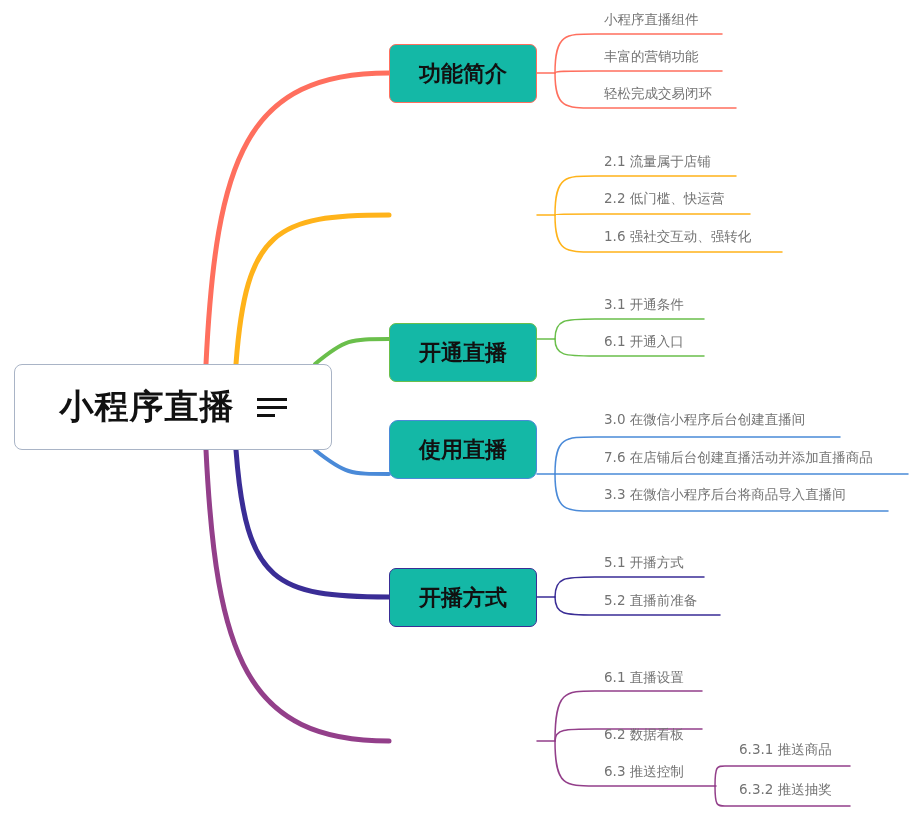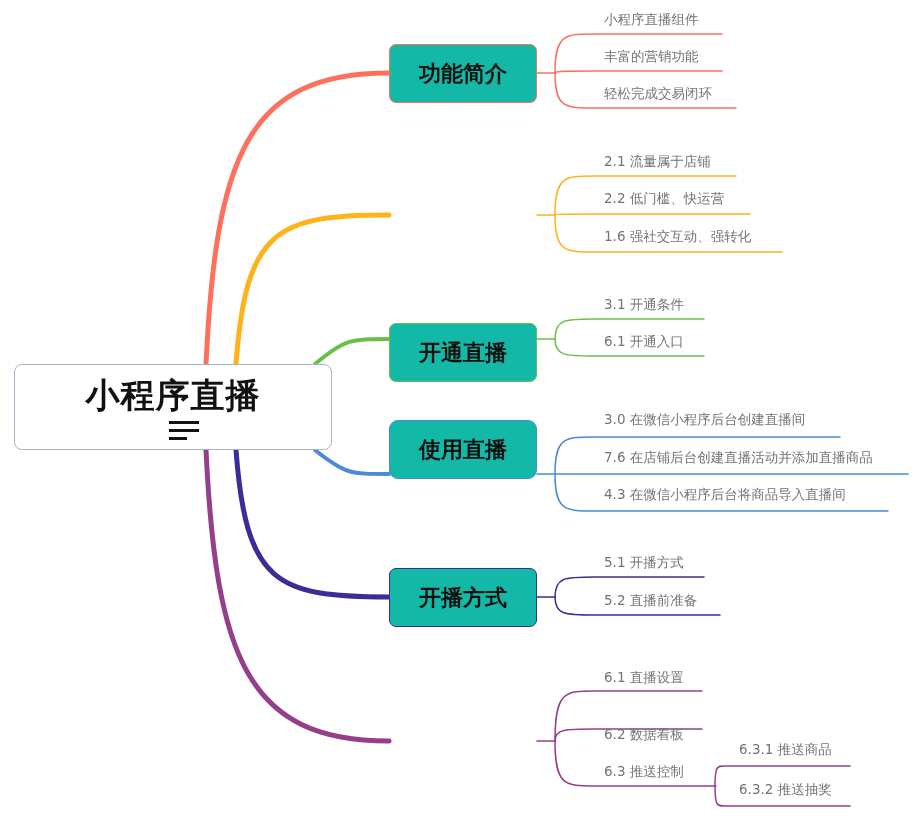--- a/index.html
+++ b/index.html
@@ -2,21 +2,21 @@
 <html><head>
 <meta charset="utf-8">
 <style>
   html, body { margin: 0; padding: 0; background: #ffffff; }
   body { width: 924px; height: 819px; position: relative; overflow: hidden;
          font-family: "DejaVu Sans", "Liberation Sans", sans-serif; color: #111; }
   #canvas { position: absolute; left: 0; top: 0; width: 924px; height: 819px; }
   svg.links { position: absolute; left: 0; top: 0; }
   .root { position: absolute; left: 14px; top: 364px; width: 318px; height: 86px;
           border: 1.5px solid #a9b4c6; border-radius: 8px; background: #fff;
-          box-sizing: border-box; display: flex; align-items: center; justify-content: center; flex-direction: column; }
+          box-sizing: border-box; display: flex; align-items: center; justify-content: center; }
   .root-label { font-size: 34px; font-weight: bold; letter-spacing: 1px; }
   .notes-icon { display: inline-block; width: 30px; height: 22px; margin-left: 22px; position: relative; }
   .notes-icon i { position: absolute; left: 0; height: 3px; background: #111; }
   .branch { position: absolute; left: 389px; width: 148px; height: 59px; border: 1.5px solid;
             border-radius: 7px; background: #14b8a6; box-sizing: border-box;
             display: flex; align-items: center; justify-content: center; }
   .branch-label { font-size: 22px; font-weight: bold; }
   .leaf { position: absolute; font-size: 13.5px; white-space: nowrap; color: #737373; }
 </style>
 </head>
@@ -84,21 +84,21 @@
 
   <span class="leaf" style="left:604px;top:153px">2.1 流量属于店铺</span>
   <span class="leaf" style="left:604px;top:190px">2.2 低门槛、快运营</span>
   <span class="leaf" style="left:604px;top:228px">1.6 强社交互动、强转化</span>
 
   <span class="leaf" style="left:604px;top:296px">3.1 开通条件</span>
   <span class="leaf" style="left:604px;top:333px">6.1 开通入口</span>
 
   <span class="leaf" style="left:604px;top:411px">3.0 在微信小程序后台创建直播间</span>
   <span class="leaf" style="left:604px;top:449px">7.6 在店铺后台创建直播活动并添加直播商品</span>
-  <span class="leaf" style="left:604px;top:486px">4.3 在微信小程序后台将商品导入直播间</span>
+  <span class="leaf" style="left:604px;top:486px">3.3 在微信小程序后台将商品导入直播间</span>
 
   <span class="leaf" style="left:604px;top:554px">5.1 开播方式</span>
   <span class="leaf" style="left:604px;top:592px">5.2 直播前准备</span>
 
   <span class="leaf" style="left:604px;top:669px">6.1 直播设置</span>
   <span class="leaf" style="left:604px;top:726px">6.2 数据看板</span>
   <span class="leaf" style="left:604px;top:763px">6.3 推送控制</span>
   <span class="leaf" style="left:739px;top:741px">6.3.1 推送商品</span>
   <span class="leaf" style="left:739px;top:781px">6.3.2 推送抽奖</span>
 </div>

